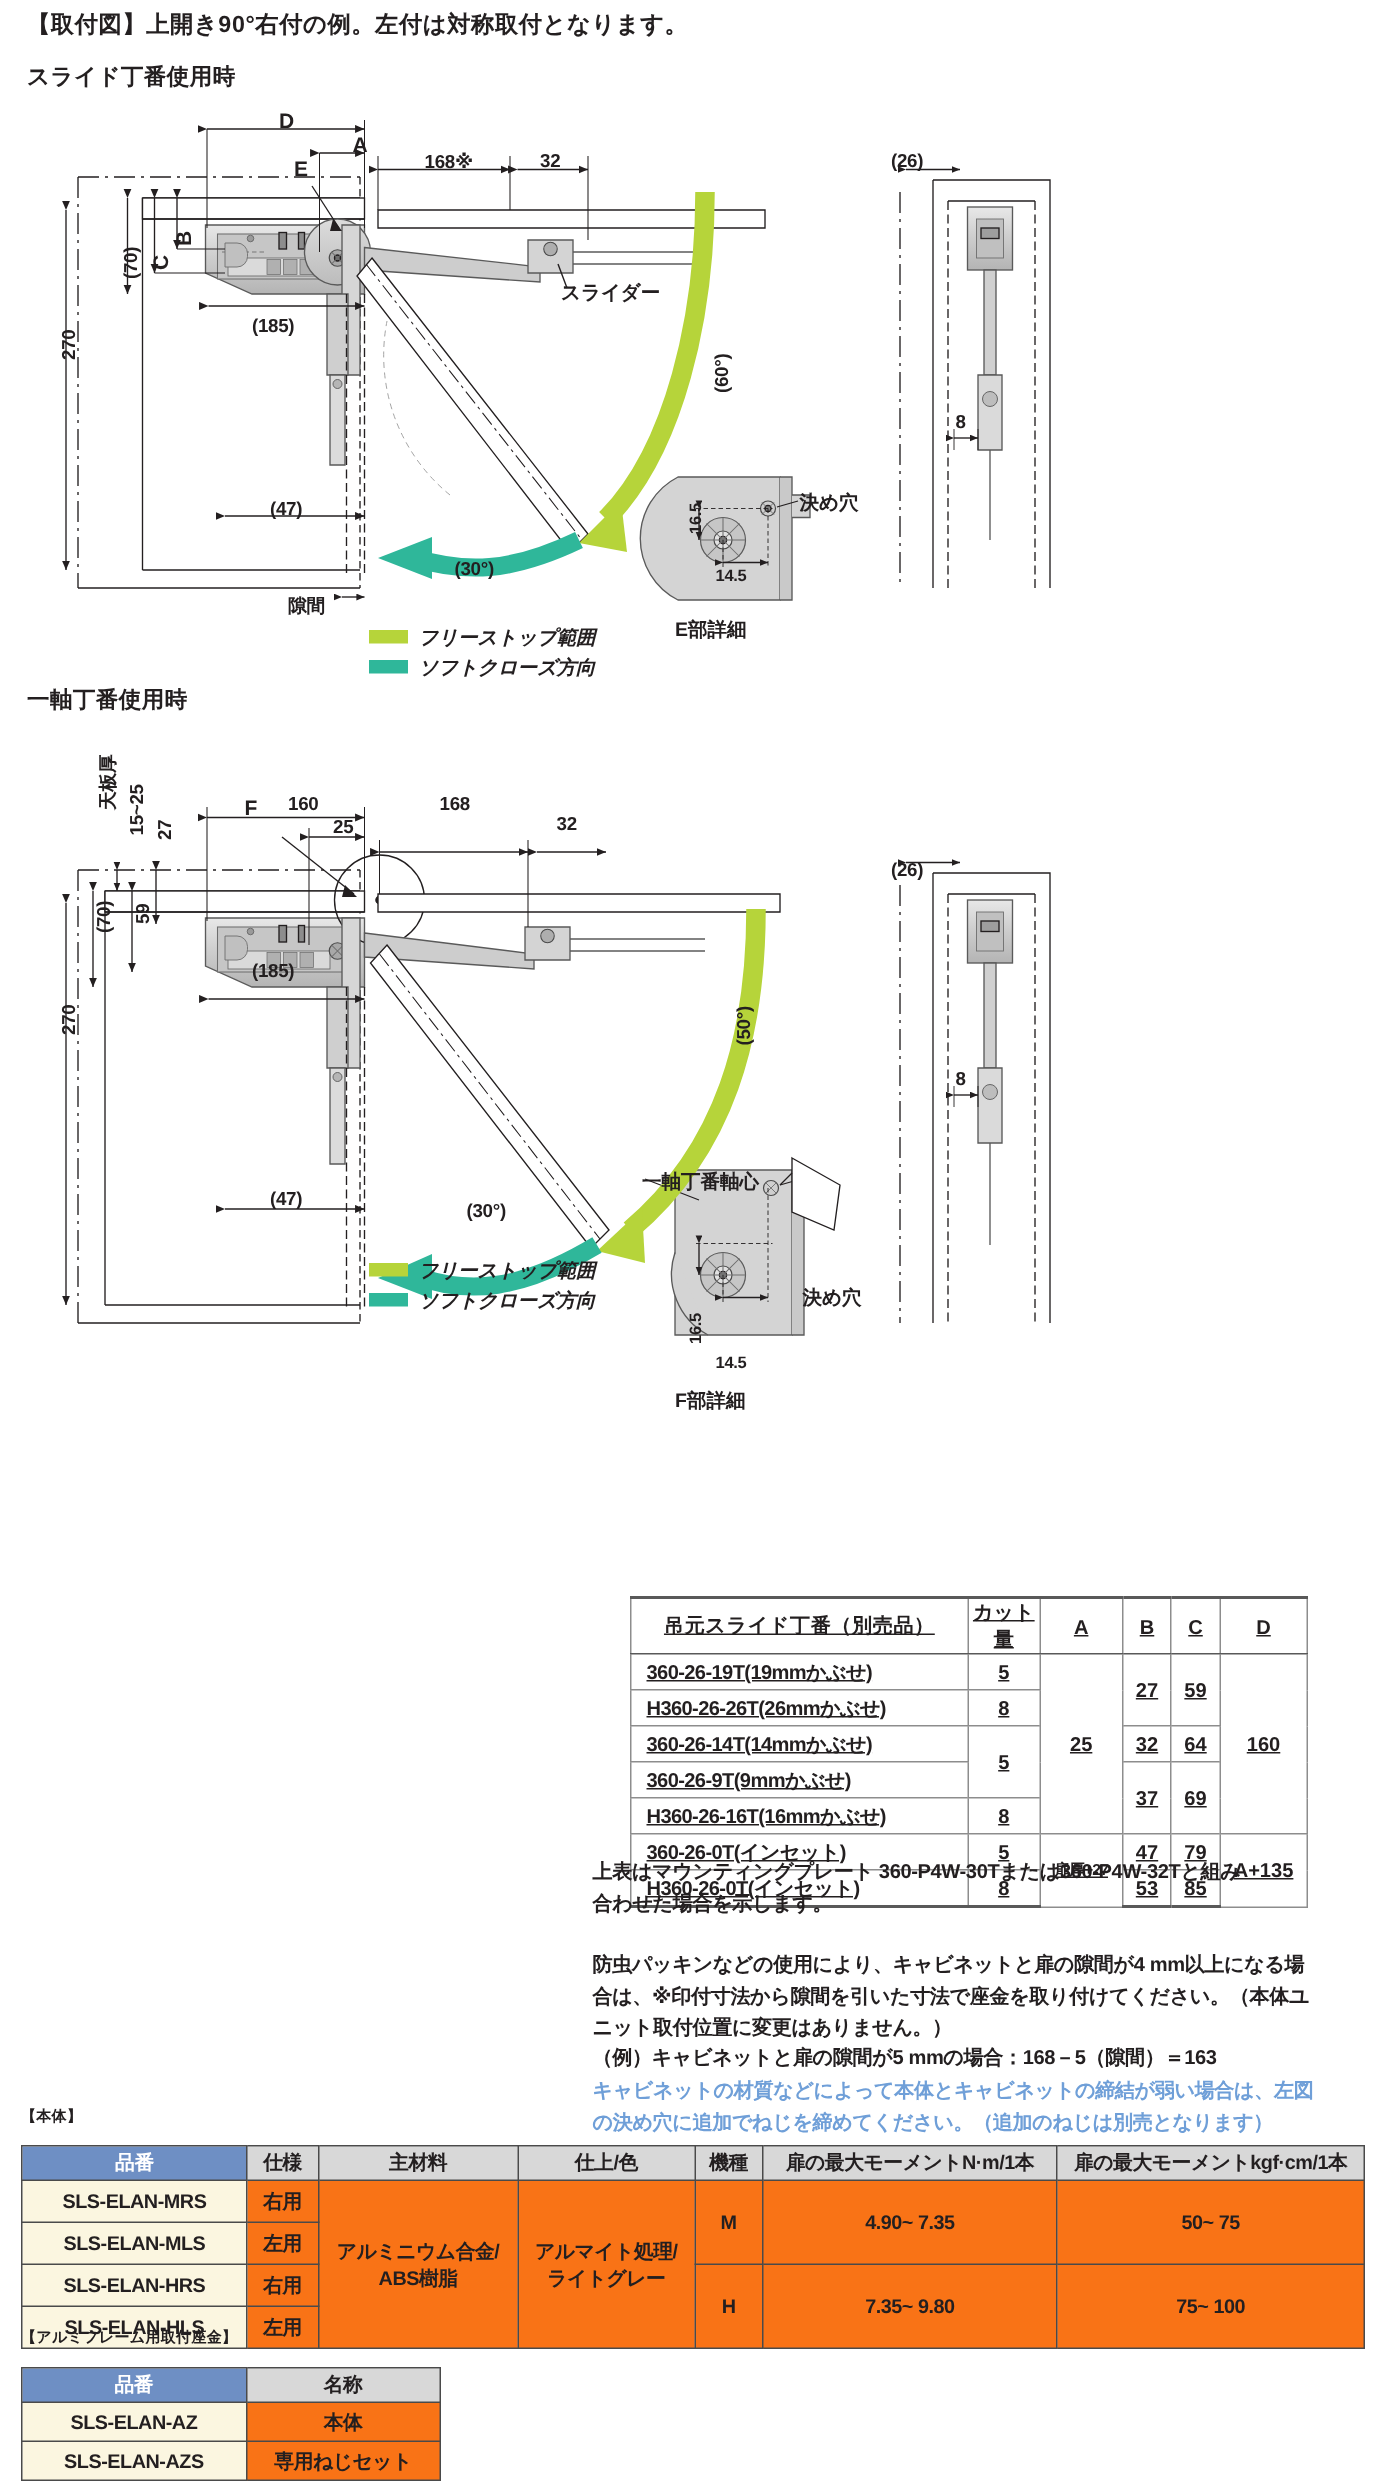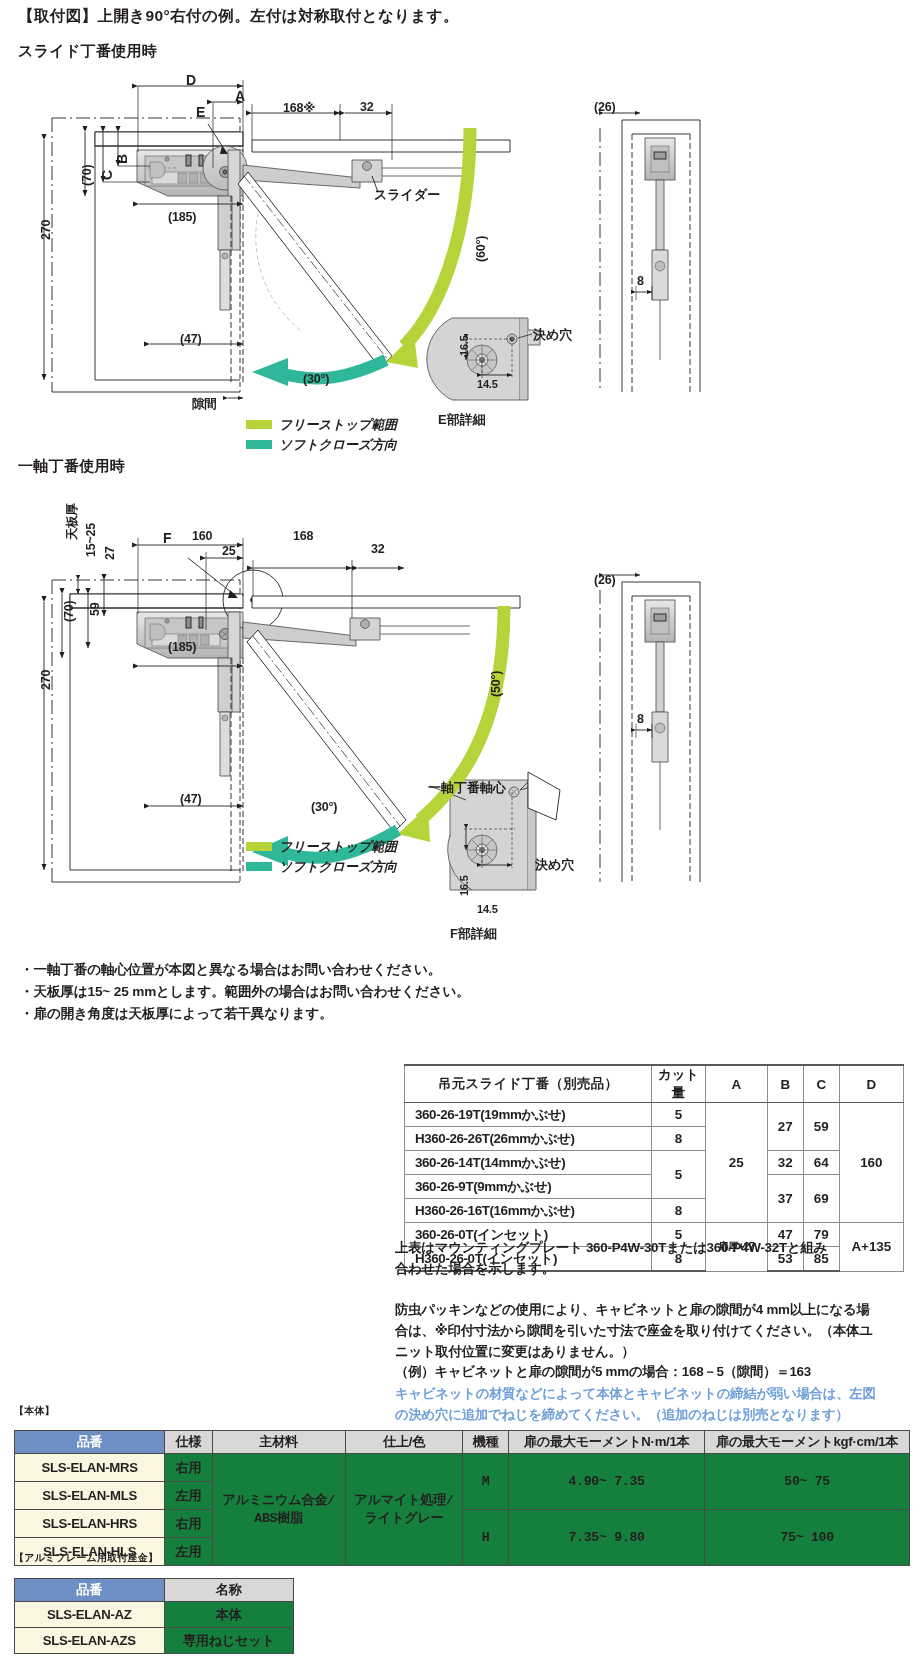--- a/index.html
+++ b/index.html
@@ -67,21 +67,21 @@
   
   .tbl-head{position:absolute;font-size:10px;font-weight:bold;letter-spacing:.2px;white-space:nowrap;}
   .ptable{position:absolute;border-collapse:collapse;font-size:13.2px;font-weight:bold;}
   .ptable td,.ptable th{
     border:1px solid #4a4a4a;padding:0 2px;text-align:center;vertical-align:middle;
     font-weight:bold;letter-spacing:-.3px;
   }
   .ptable th.blue{background:#6e8fc4;color:#ffffff;}
   .ptable th.grey{background:#d8d8d8;color:#231f20;}
   .ptable td.cream{background:#fbf6e0;}
-  .ptable td.white{background:#15803d;font-family:Liberation Mono, monospace;}
+  .ptable td.white{background:#f97316;}
   .ptable .ml{white-space:nowrap;}
   .ptable .two{line-height:1.35;}
 </style>
 </head>
 <body>
 
 <div class="page">
 
   <div class="hdr-title">【取付図】上開き90°右付の例。左付は対称取付となります。</div>
 
@@ -254,21 +254,21 @@
   <div class="dim rot90" style="left:39px;top:240px;">270</div>
   <div class="dim" style="left:168px;top:210px;">(185)</div>
   <div class="dim" style="left:180px;top:332px;">(47)</div>
   <div class="dim" style="left:192px;top:396px;">隙間</div>
   <div class="dim rot90" style="left:474px;top:262px;">(60°)</div>
   <div class="dim" style="left:303px;top:372px;">(30°)</div>
   <div class="callout" style="left:374px;top:186px;">スライダー</div>
   <div class="dim rot90 sm" style="left:458px;top:356px;">16.5</div>
   <div class="dim sm" style="left:477px;top:378px;">14.5</div>
   <div class="callout" style="left:533px;top:326px;">決め穴</div>
-  <div class="callout" style="left:438px;top:411px;">E部詳細</div>
+  <div class="callout" style="left:450px;top:411px;">E部詳細</div>
   <div class="dim" style="left:594px;top:100px;">(26)</div>
   <div class="dim" style="left:637px;top:274px;">8</div>
 
   <div class="legend" style="left:246px;top:416px;">
     <div class="row">
       <span class="swatch" style="background:#b6d43a;"></span>
       <span class="txt">フリーストップ範囲</span>
     </div>
     <div class="row">
       <span class="swatch" style="background:#2fb79a;"></span>
@@ -424,27 +424,22 @@
     <div class="row">
       <span class="swatch" style="background:#b6d43a;"></span>
       <span class="txt">フリーストップ範囲</span>
     </div>
     <div class="row">
       <span class="swatch" style="background:#2fb79a;"></span>
       <span class="txt">ソフトクローズ方向</span>
     </div>
   </div>
 
-  <div class="notes" style="left:20px;top:959px;">
-    <div>・一軸丁番の軸心位置が本図と異なる場合はお問い合わせください。</div>
-    <div>・天板厚は15~ 25 mmとします。範囲外の場合はお問い合わせください。</div>
-    <div>・扉の開き角度は天板厚によって若干異なります。</div>
-  </div>
-
-  <table class="spec-table" style="left:404px;top:1064px;width:500px;">
+
+  <table class="spec-table" style="left:420px;top:1064px;width:452px;text-decoration:underline;">
     <thead>
       <tr>
         <th class="nmh" style="width:226px;">吊元スライド丁番（別売品）</th>
         <th style="width:48px;">カット量</th>
         <th style="width:56px;">A</th>
         <th style="width:32px;">B</th>
         <th style="width:32px;">C</th>
         <th style="width:58px;">D</th>
       </tr>
     </thead>

